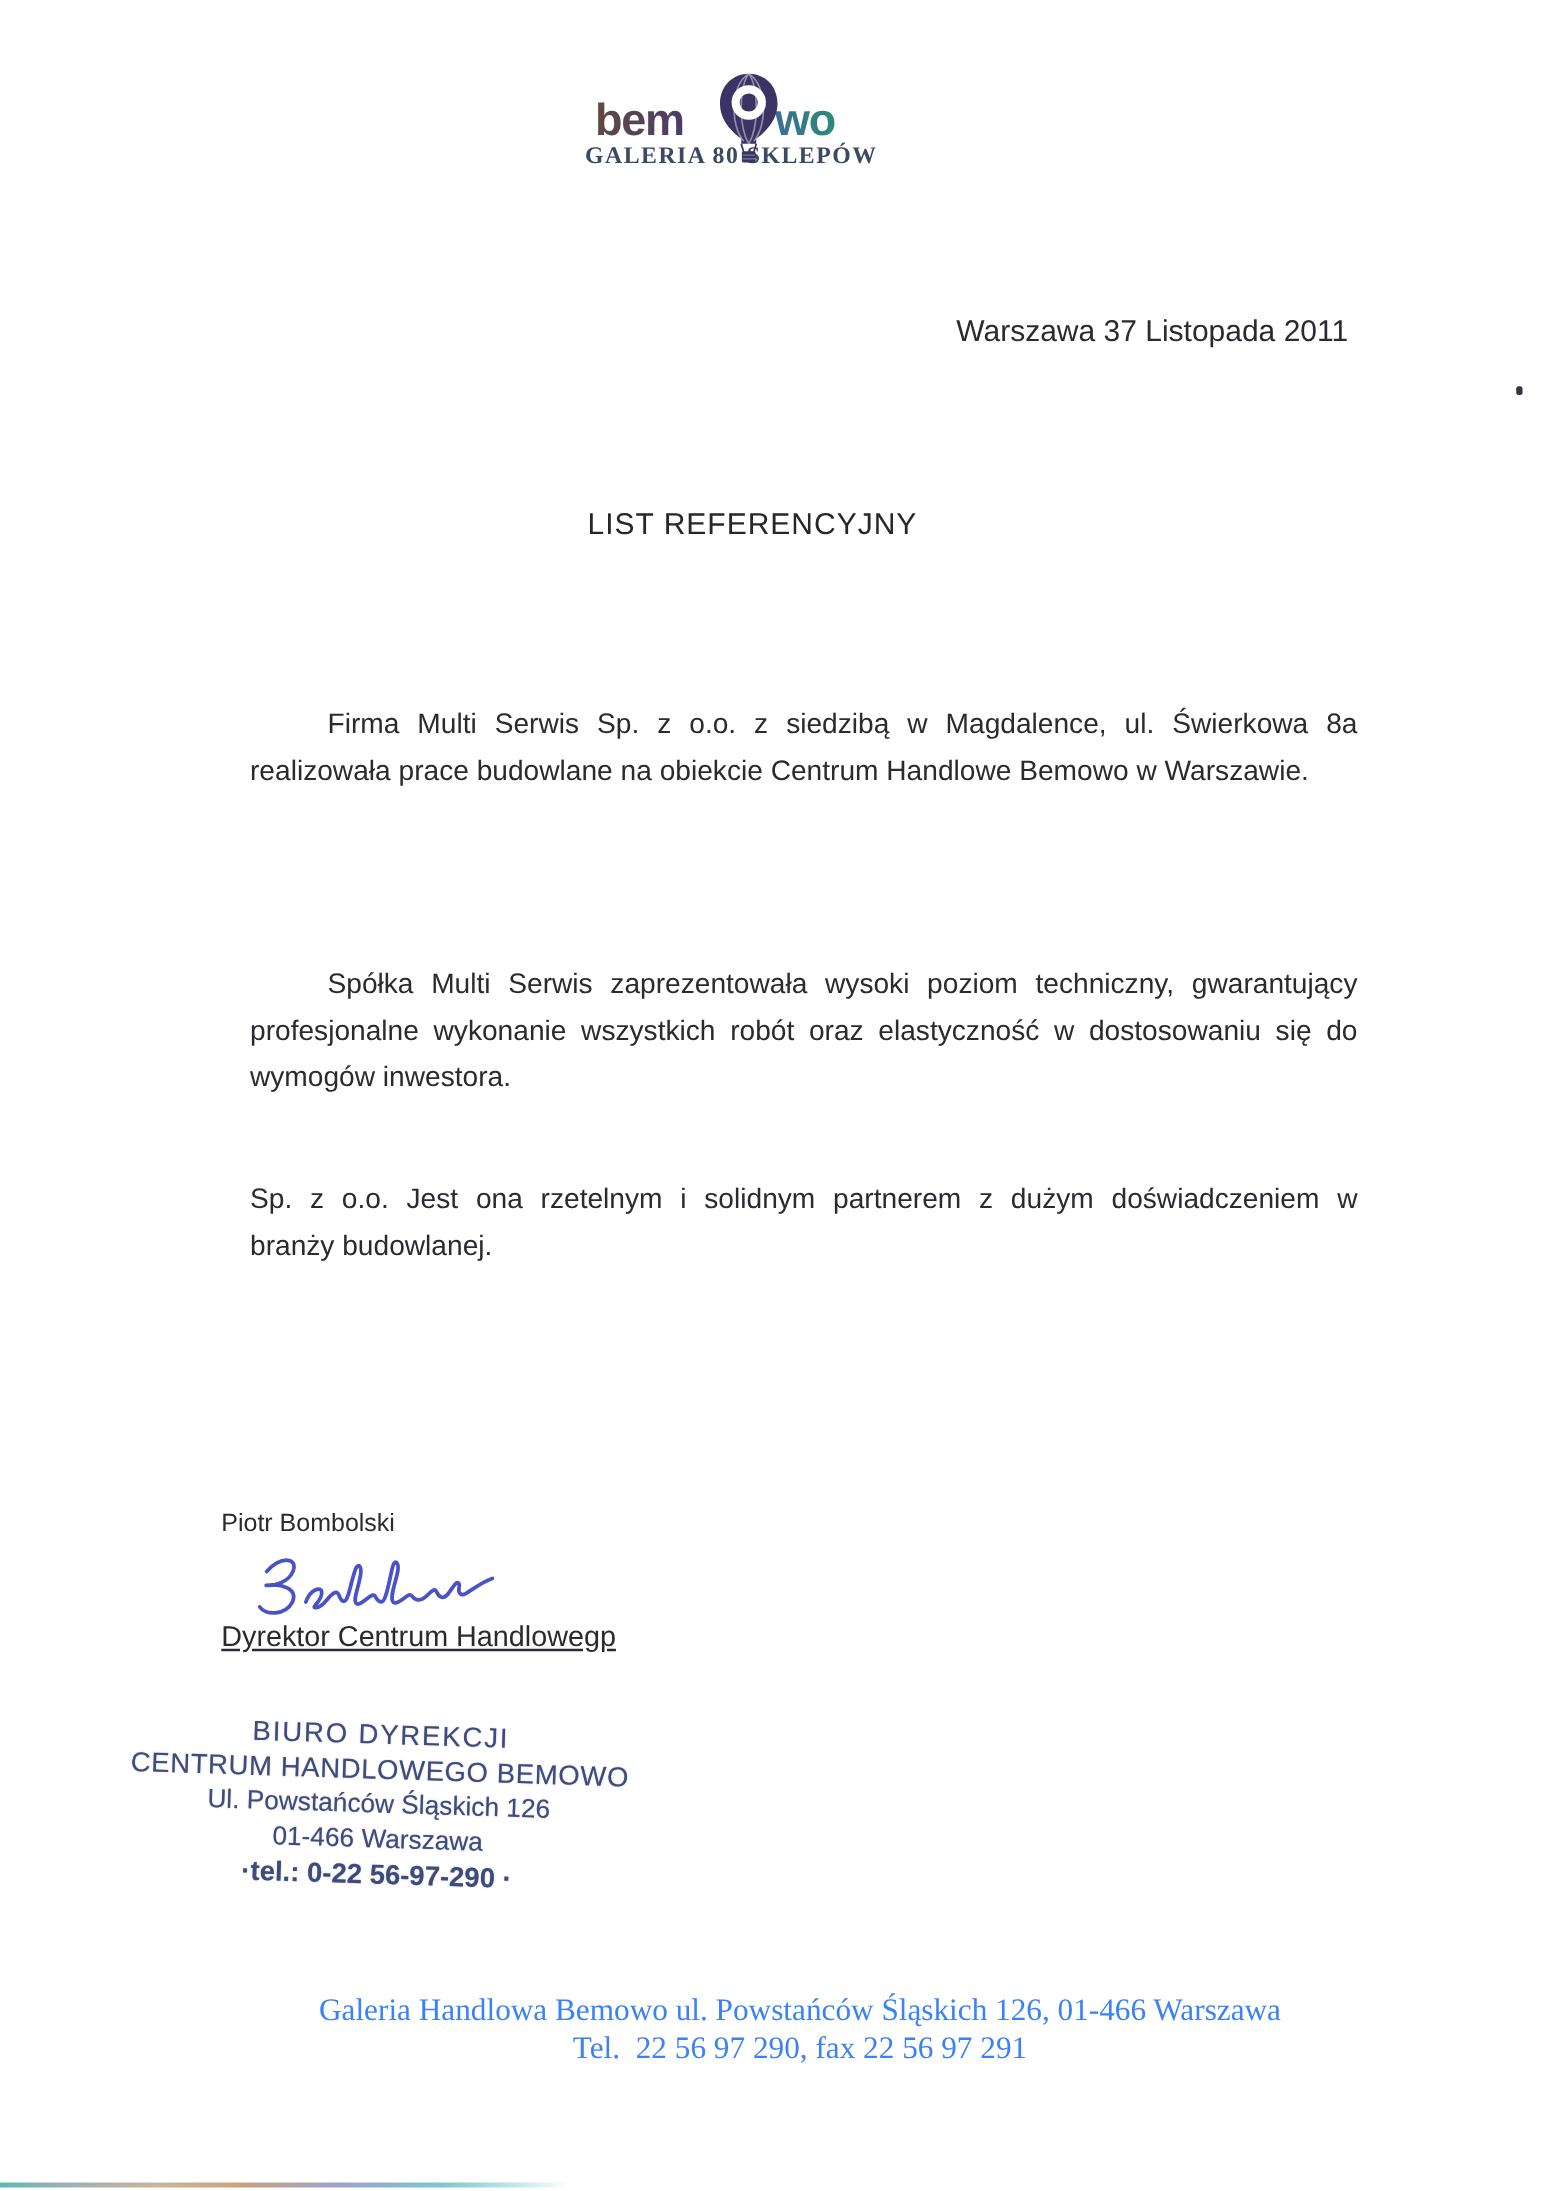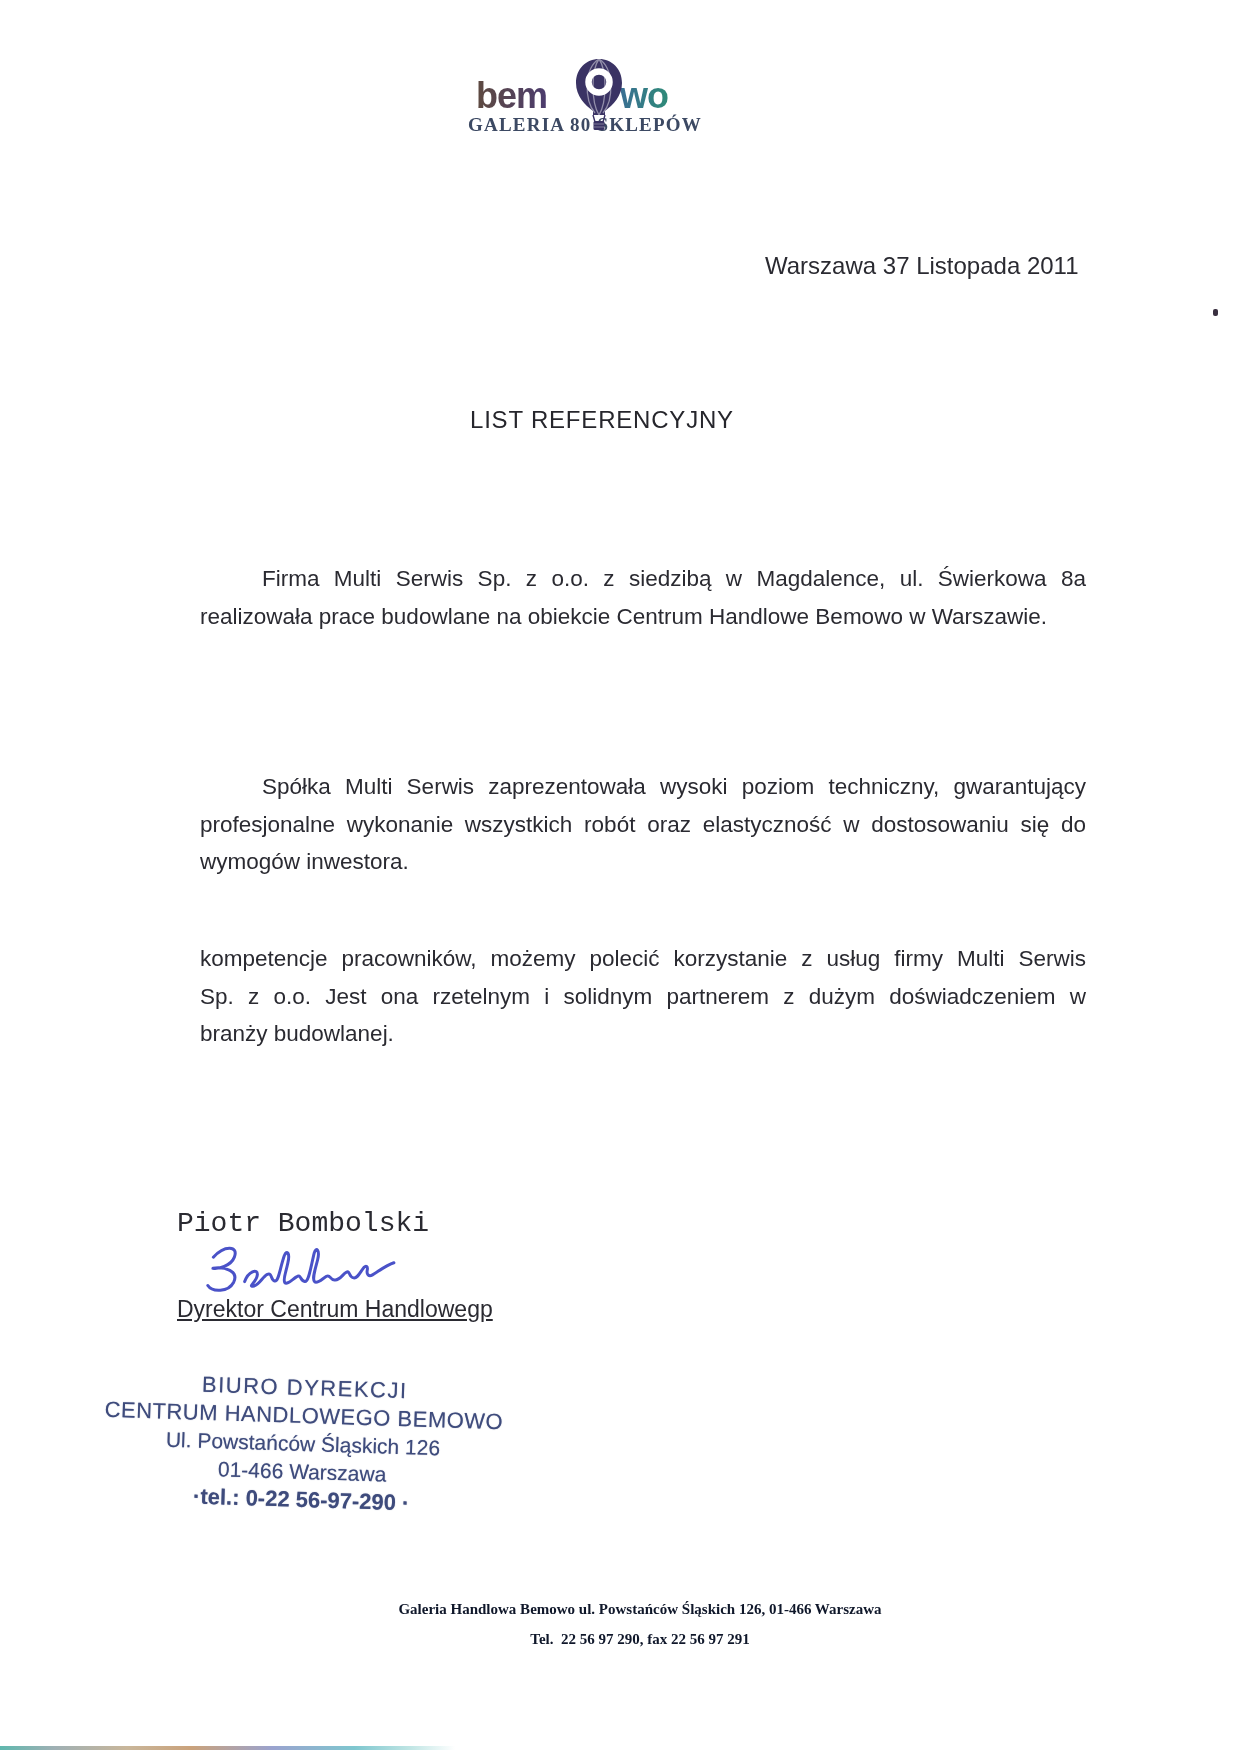--- a/index.html
+++ b/index.html
@@ -25,38 +25,38 @@
   .dateline{left:765px;top:252px;font-size:24px;}
   .speck{left:1213px;top:309px;width:5px;height:7px;background:#3a3040;border-radius:2px;}
   .title{left:470px;top:406px;font-size:24px;letter-spacing:0.8px;color:#26262c;}
 
   .para{left:160px;width:926px;margin:0;font-size:22.5px;line-height:37.5px;color:#2a2a31;}
   .p1{top:560px;} .p2{top:768px;} .p3{top:940px;}
   .bline{display:block;text-align:justify;text-align-last:justify;white-space:normal;margin-left:40px;}
   .bline.last{text-align-last:left;}
   .bline.indent{text-indent:62px;}
 
-  .sig-name{left:177px;top:1208px;font-size:28px;font-family:Liberation Mono, monospace;}
+  .sig-name{left:177px;top:1208px;font-size:20px;}
   .sig-svg{left:198px;top:1236px;transform:rotate(-3deg);}
   .sig-role{left:177px;top:1296px;font-size:23px;text-decoration:underline;}
 
   
   .stamp{left:88px;top:1374px;width:430px;text-align:center;
     transform:rotate(1.8deg);color:#3e4b7c;text-shadow:0 0 1px rgba(62,75,124,0.55);}
   .stamp div{line-height:28px;}
   .stamp-l1{font-size:22px;letter-spacing:1.5px;}
   .stamp-l2{font-size:22px;letter-spacing:0.5px;}
   .stamp-l3{font-size:21px;}
   .stamp-l4{font-size:21px;}
   .stamp-l5{font-size:22px;font-weight:bold;}
 
   
   .footer{left:40px;top:1594px;width:1200px;text-align:center;
-    font-family:"Liberation Serif","DejaVu Serif",serif;font-weight:bold;
-    font-size:15px;color:#0f172a;line-height:30px;}
+    font-family:"Liberation Serif","DejaVu Serif",serif;font-weight:normal;
+    font-size:25px;color:#3b82f6;line-height:30px;}
 
   .scan-edge{left:0;top:1746px;width:455px;height:4px;
     background:linear-gradient(90deg,#5fb8ae 0%,#9fb0b4 12%,#c9b69a 28%,#caa27b 42%,#9aa3cf 60%,#7fc7cf 78%,#bfe5e4 90%,rgba(255,255,255,0) 100%);}
 </style>
 </head>
 <body>
 
 <div class="abs logo">
   <span class="abs logo-word logo-bem">bem</span>
   <svg class="abs logo-balloon" width="50" height="80" viewBox="0 0 50 80">
@@ -80,21 +80,20 @@
   <span class="bline last">realizowała prace budowlane na obiekcie Centrum Handlowe Bemowo w Warszawie.</span>
 </p>
 
 <p class="abs para p2">
   <span class="bline indent">Spółka Multi Serwis zaprezentowała wysoki poziom techniczny, gwarantujący</span>
   <span class="bline">profesjonalne wykonanie wszystkich robót oraz elastyczność w dostosowaniu się do</span>
   <span class="bline last">wymogów inwestora.</span>
 </p>
 
 <p class="abs para p3">
-  <span class="bline">kompetencje pracowników, możemy polecić korzystanie z usług firmy Multi Serwis</span>
   <span class="bline">Sp. z o.o. Jest ona rzetelnym i solidnym partnerem z dużym doświadczeniem w</span>
   <span class="bline last">branży budowlanej.</span>
 </p>
 
 <div class="abs sig-name">Piotr Bombolski</div>
 
 <svg class="abs sig-svg" width="230" height="62" viewBox="0 0 230 62">
   <g fill="none" stroke="#4a52c8" stroke-width="3" stroke-linecap="round" stroke-linejoin="round">
     <path d="M16,16 C28,4 42,6 37,17 C33,26 20,28 15,27 C27,26 41,31 35,42 C29,52 13,51 9,44"></path>
     <path d="M46,42 C50,32 60,29 59,36 C58,43 49,47 54,47 C60,47 64,38 69,36 C74,34 72,42 76,43 C80,44 82,30 87,18 C90,12 93,16 90,26 C88,34 84,42 86,45 C88,48 94,42 98,40 C103,37 101,44 106,45 C110,46 113,30 117,17 C119,11 123,14 120,24 C117,34 113,43 116,46 C119,48 124,43 128,41 C132,39 131,45 136,45 C141,46 144,40 148,38 C152,36 150,43 155,44 C159,45 162,38 166,34 C168,32 170,33 169,37 C168,41 170,44 174,42 C180,39 188,33 196,31"></path>

